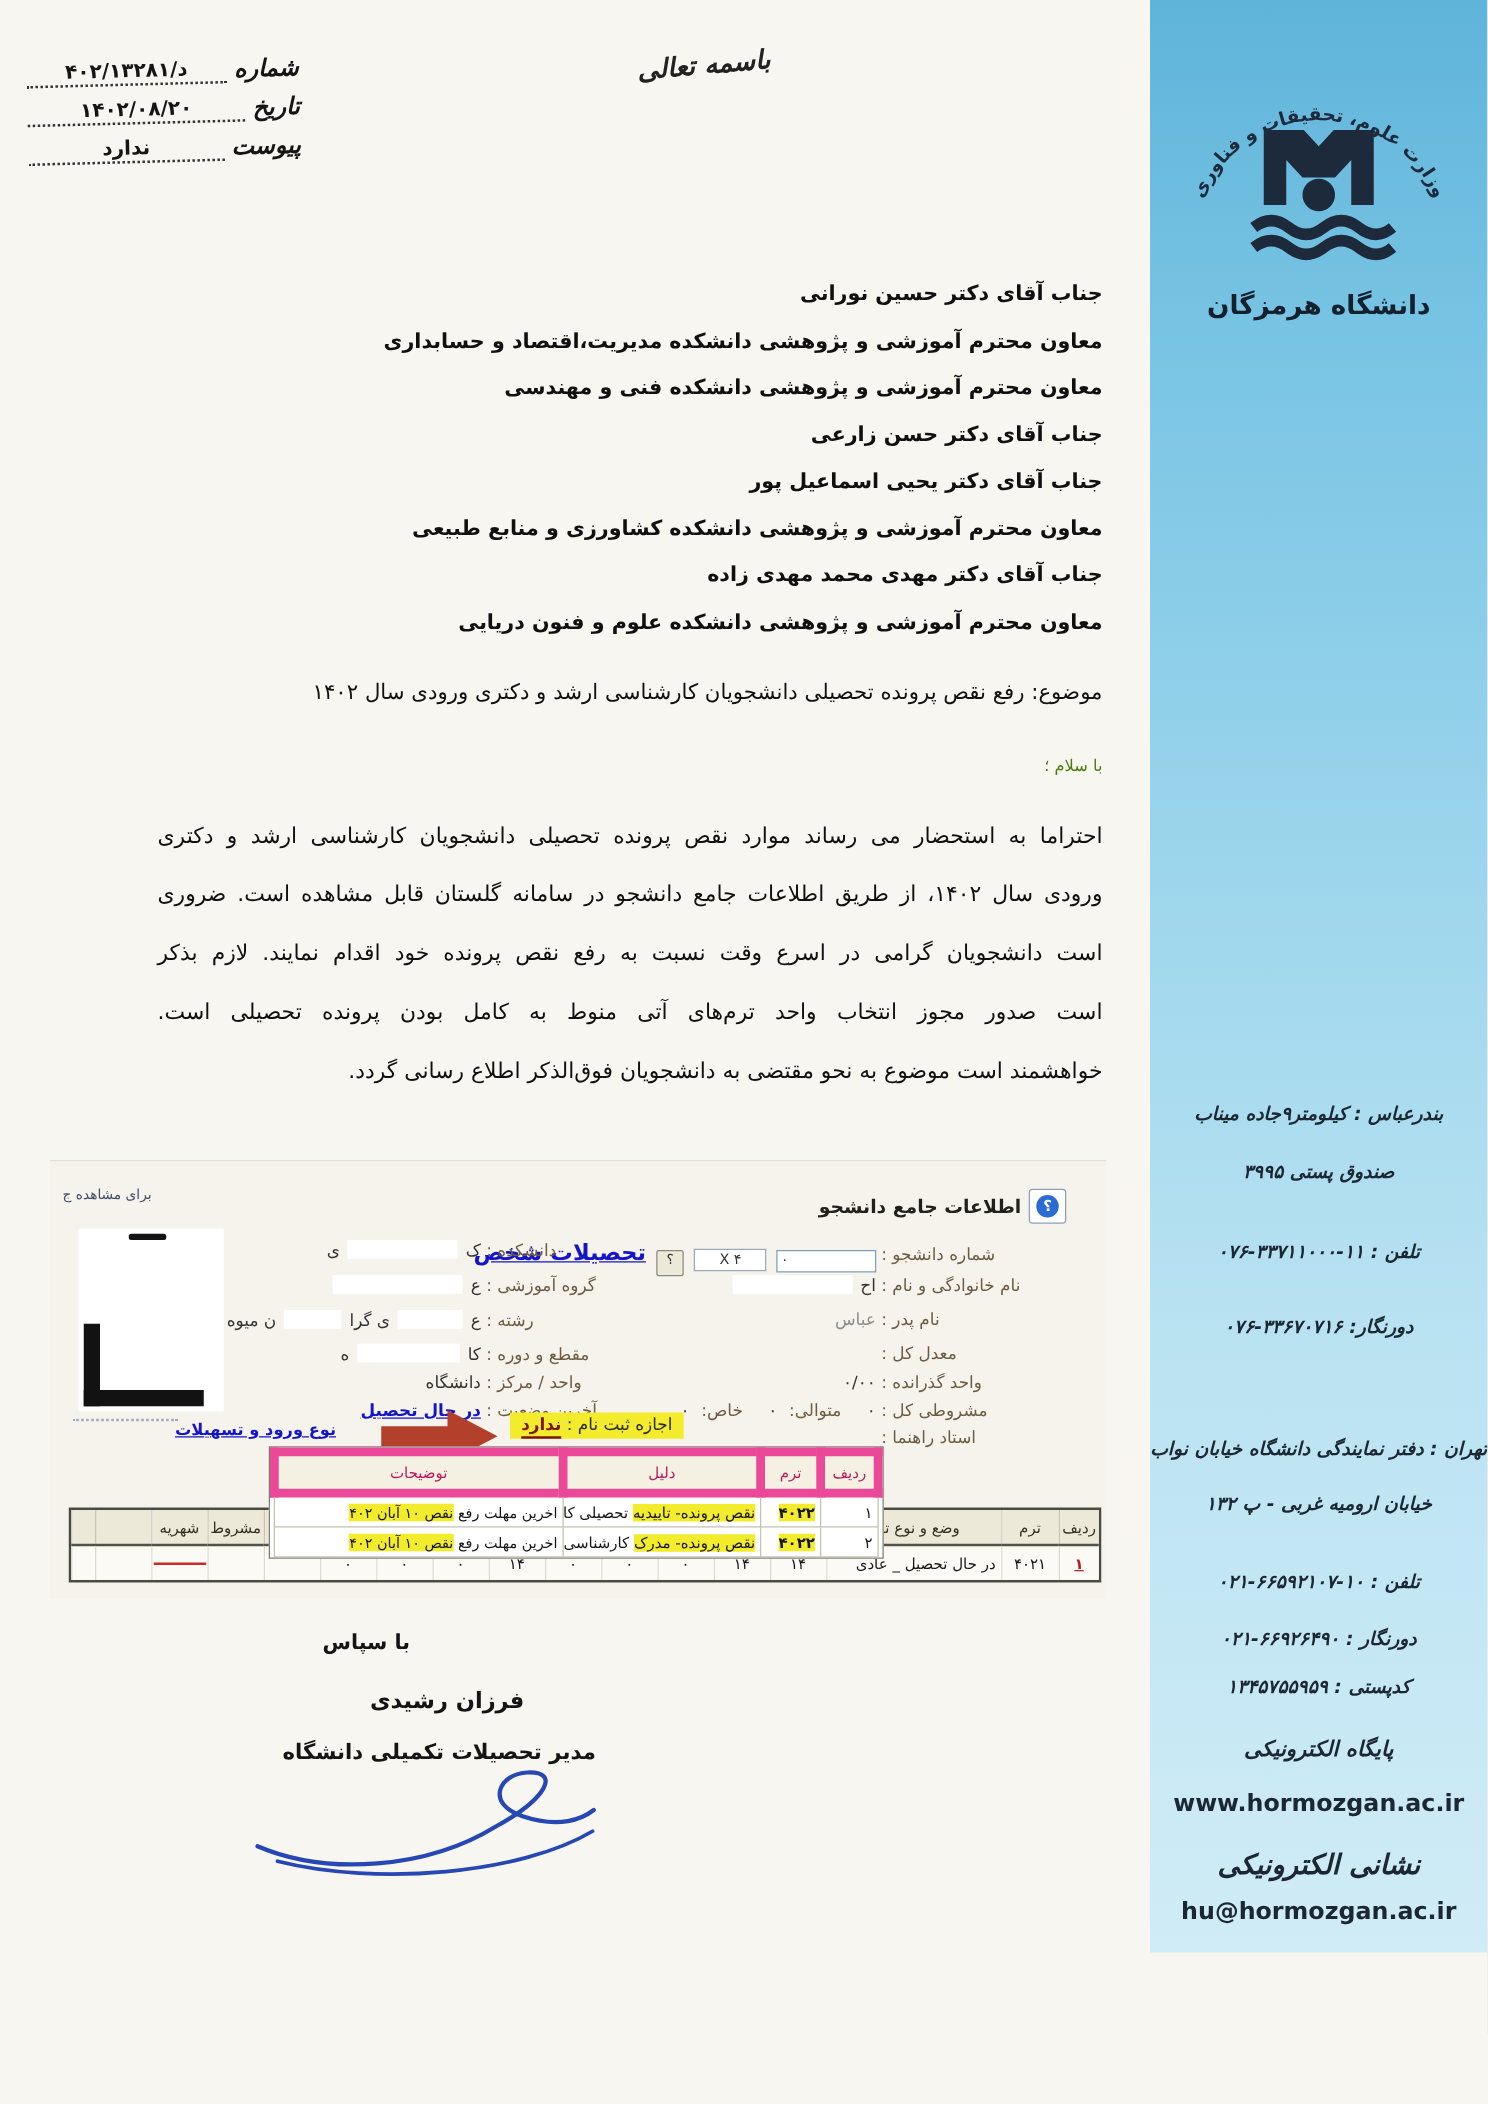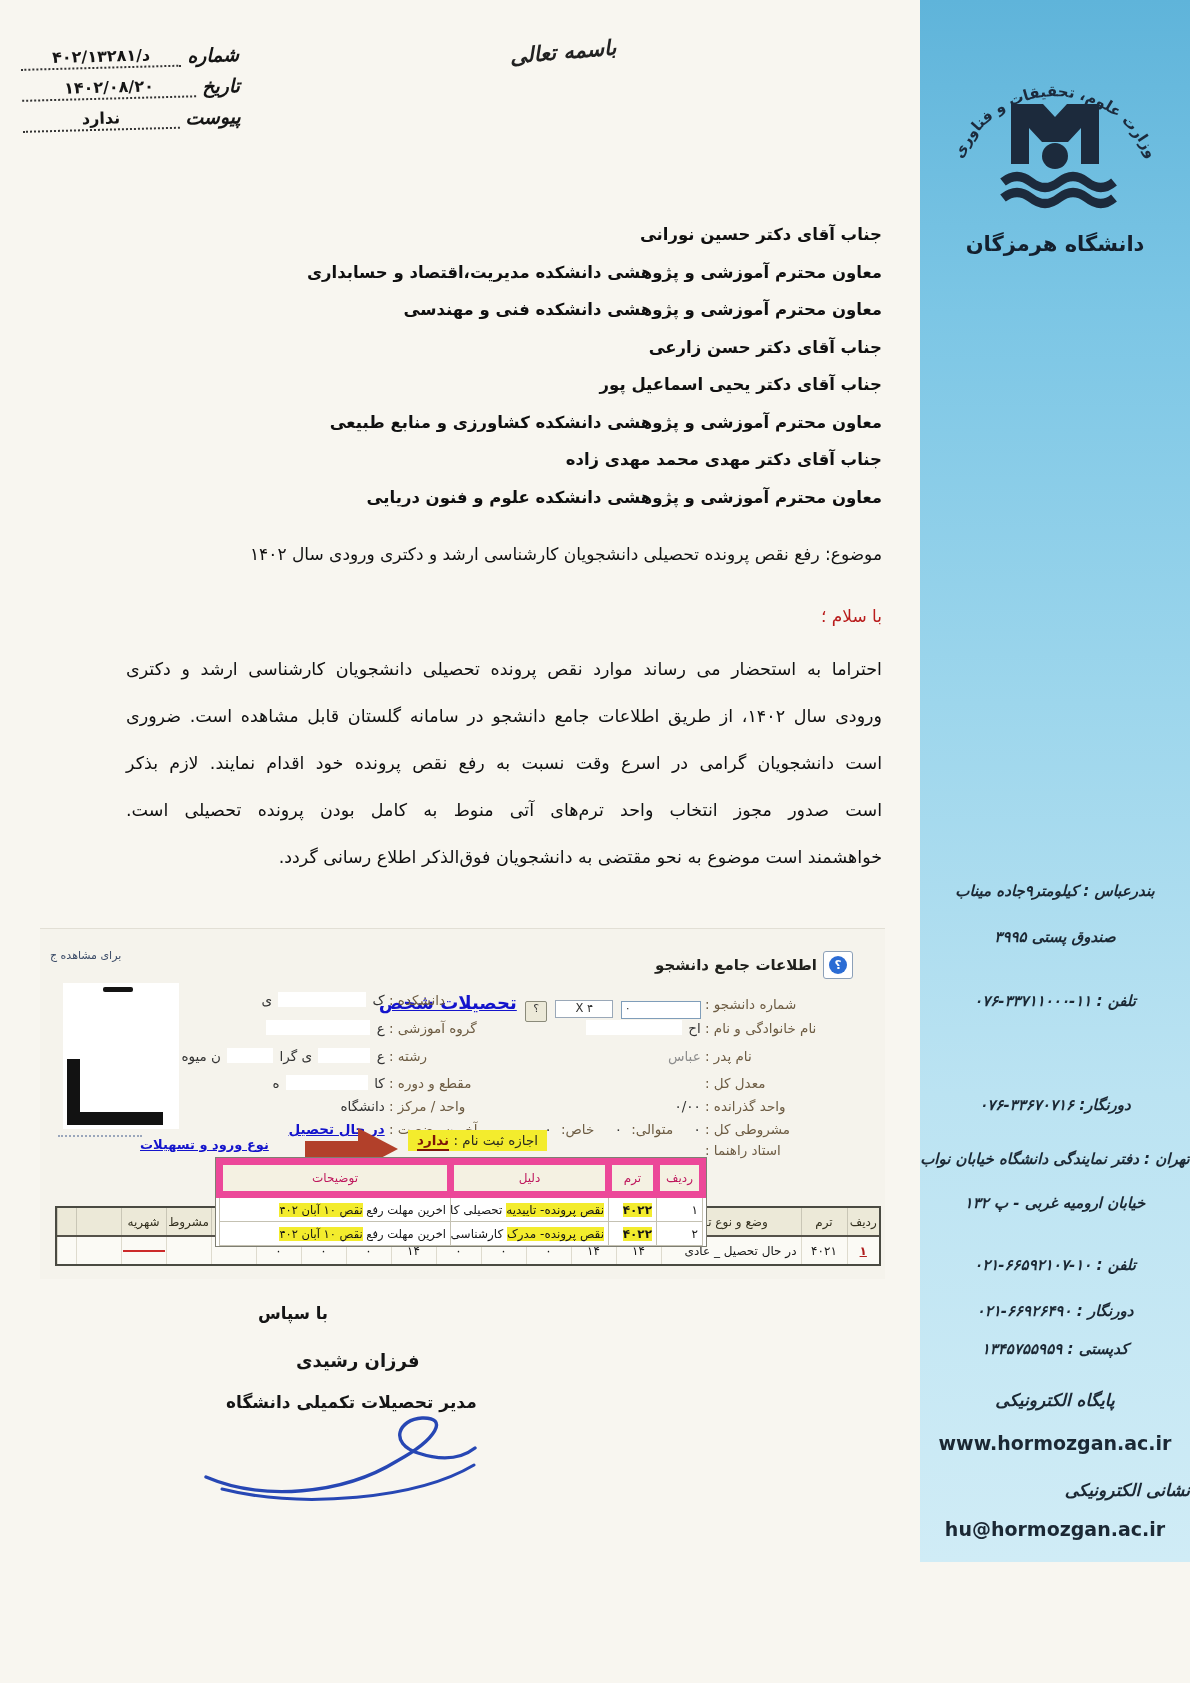--- a/index.html
+++ b/index.html
@@ -20,21 +20,21 @@
   .hline{display:flex;align-items:flex-end;margin-bottom:9px;}
   .hlab{font-style:italic;font-weight:bold;font-size:19px;white-space:nowrap;padding-left:6px;}
   .hval{flex:1;text-align:center;font-size:16px;font-weight:bold;
         border-bottom:2px dotted #333;padding-bottom:1px;direction:ltr;}
   .bismillah{position:absolute;left:468px;top:40px;width:190px;text-align:center;
              font-style:italic;font-weight:bold;font-size:21px;transform:rotate(-5deg);color:#222;}
   
   .recips{position:absolute;right:308px;top:216px;direction:rtl;text-align:right;
           font-weight:bold;font-size:16.5px;line-height:37.5px;color:#101010;}
   .subject{position:absolute;right:308px;top:544px;direction:rtl;font-size:17px;color:#111;}
-  .salut{position:absolute;right:308px;top:606px;direction:rtl;font-size:17px;color:#b91c1c;}
+  .salut{position:absolute;right:308px;top:606px;direction:rtl;font-size:13px;color:#4d7c0f;}
   .bodytxt{position:absolute;left:126px;width:756px;top:646px;direction:rtl;
            font-size:17.5px;line-height:47px;color:#101010;}
   .bodytxt .just{text-align:justify;text-align-last:justify;}
   .bodytxt .last{text-align:right;}
   
   .shot{position:absolute;left:40px;top:928px;width:845px;height:350px;
         background:#f5f3ec;border-top:1px solid #e2dfd5;font-size:13.5px;}
   .shot-title{position:absolute;right:32px;top:22px;direction:rtl;display:flex;align-items:center;gap:6px;}
   .shot-title .txt{font-weight:bold;font-size:15px;color:#20201c;}
   .help-box{width:28px;height:26px;background:#fff;border:1px solid #8ca0b8;border-radius:3px;
@@ -120,41 +120,41 @@
     </svg>
   </div>
   <div class="band-center uni-name">دانشگاه هرمزگان</div>
 
   <div class="addr" style="top:882px;">بندرعباس : کیلومتر۹جاده میناب</div>
   <div class="addr" style="top:928px;">صندوق پستی ۳۹۹۵</div>
   <div class="addr" style="top:992px;">
     <span>تلفن :</span>
     <span class="num" dir="ltr">۰۷۶-۳۳۷۱۱۰۰۰-۱۱</span>
   </div>
-  <div class="addr" style="top:1096px;">
+  <div class="addr" style="top:1052px;">
     <span>دورنگار:</span>
     <span class="num" dir="ltr">۰۷۶-۳۳۶۷۰۷۱۶</span>
   </div>
   <div class="addr" style="top:1150px;">تهران : دفتر نمایندگی دانشگاه خیابان نواب</div>
   <div class="addr" style="top:1194px;">خیابان ارومیه غربی - پ ۱۳۲</div>
   <div class="addr" style="top:1256px;">
     <span>تلفن :</span>
     <span class="num" dir="ltr">۰۲۱-۶۶۵۹۲۱۰۷-۱۰</span>
   </div>
   <div class="addr" style="top:1302px;">
     <span>دورنگار :</span>
     <span class="num" dir="ltr">۰۲۱-۶۶۹۲۶۴۹۰</span>
   </div>
   <div class="addr" style="top:1340px;">
     <span>کدپستی :</span>
     <span class="num" dir="ltr">۱۳۴۵۷۵۵۹۵۹</span>
   </div>
   <div class="addr" style="top:1390px;font-size:17px;">پایگاه الکترونیکی</div>
   <div class="latin" style="top:1432px;">www.hormozgan.ac.ir</div>
-  <div class="addr" style="top:1480px;font-size:17px;text-align:right;">نشانی الکترونیکی</div>
+  <div class="addr" style="top:1480px;font-size:22px;">نشانی الکترونیکی</div>
   <div class="latin" style="top:1518px;">hu@hormozgan.ac.ir</div>
 
   <div class="hblock">
     <div class="hline">
       <span class="hlab">شماره</span>
       <span class="hval">۴۰۲/د/۱۳۲۸۱</span>
     </div>
     <div class="hline">
       <span class="hlab">تاریخ</span>
       <span class="hval">۱۴۰۲/۰۸/۲۰</span>

